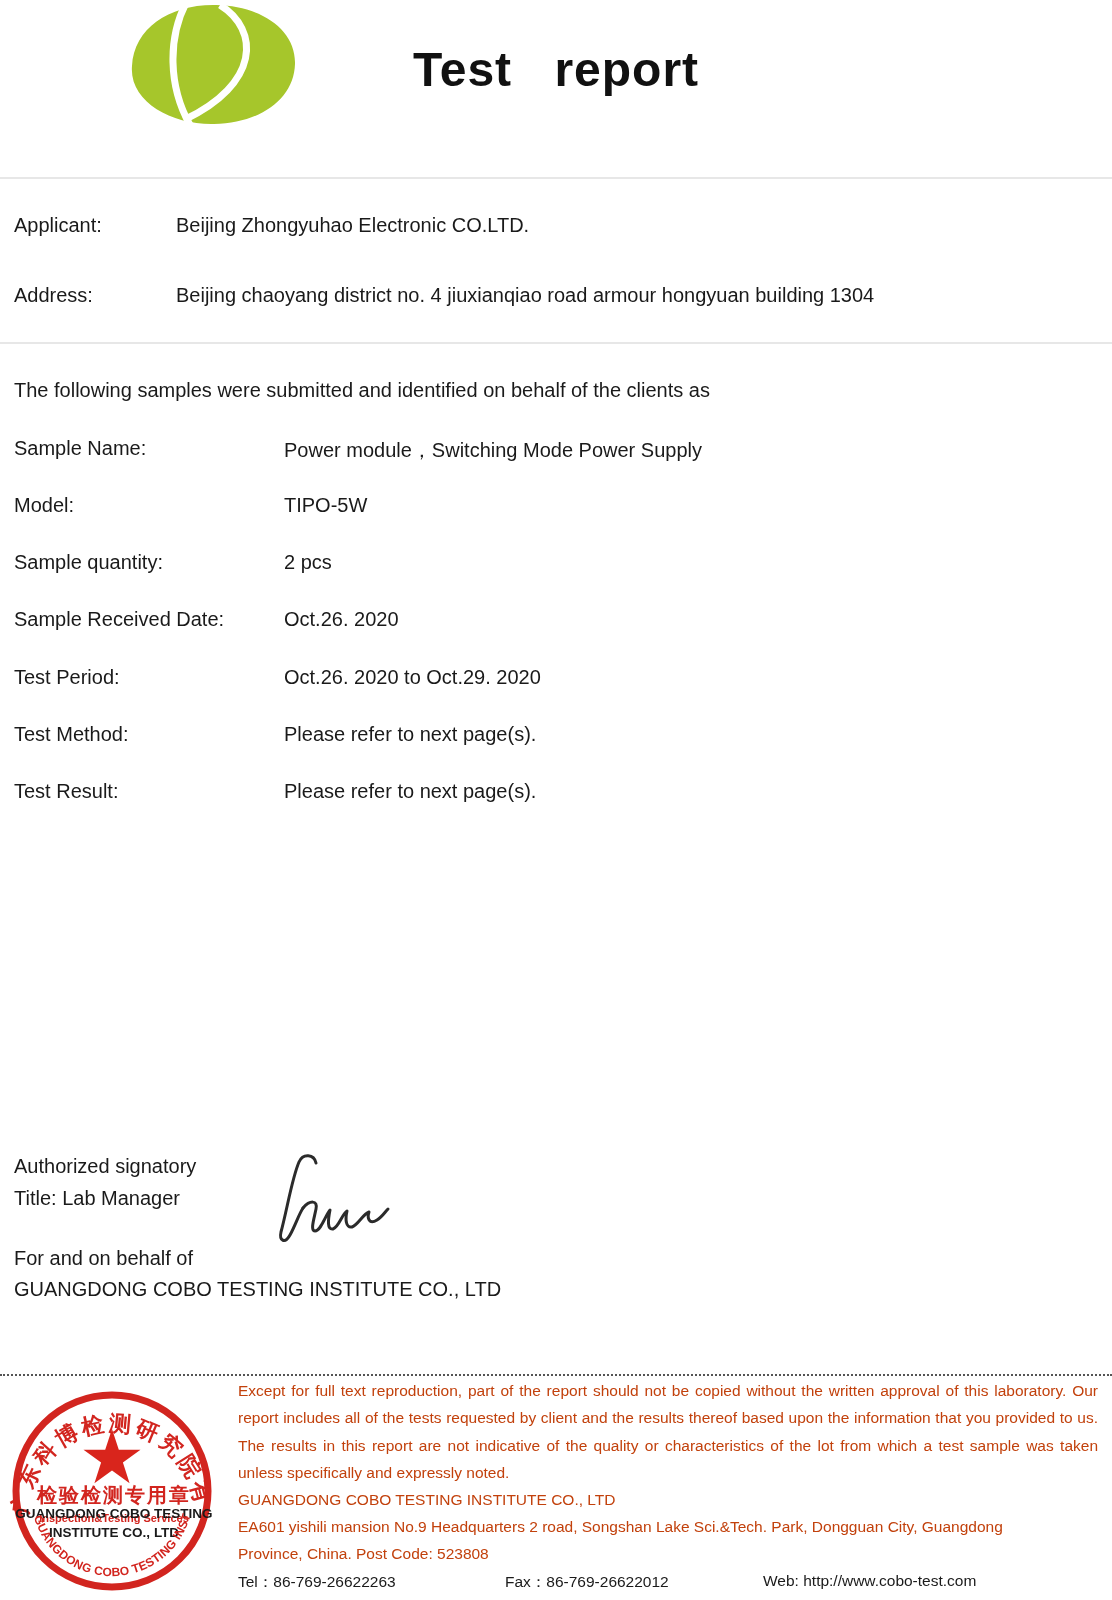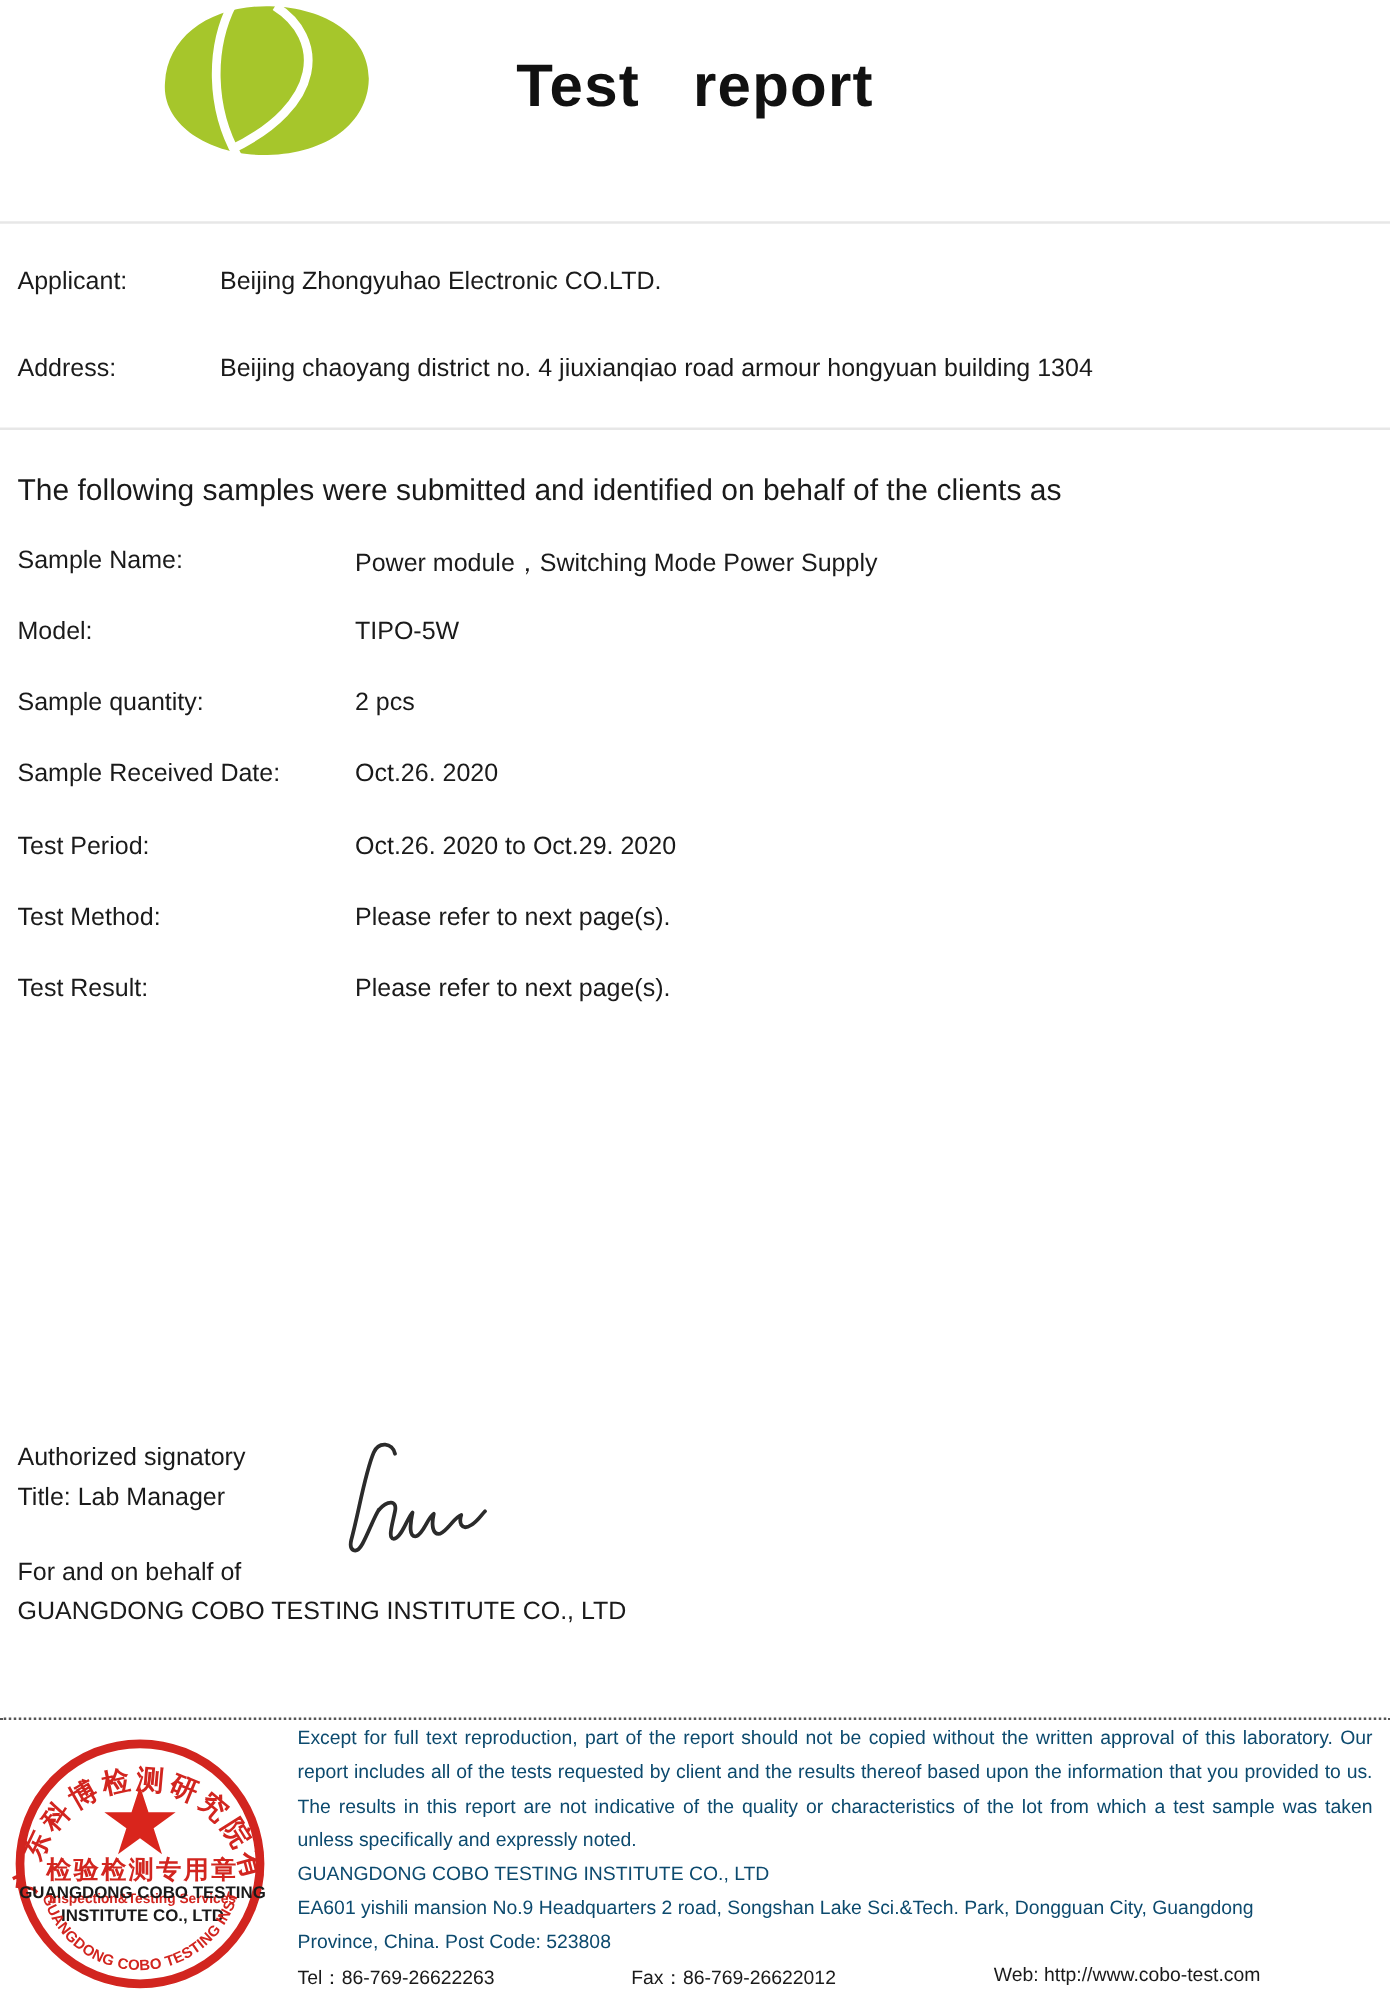--- a/index.html
+++ b/index.html
@@ -22,26 +22,26 @@
   }
   .hdr-row{position:absolute;top:139px;left:0;width:1112px;height:26px;font-size:20px;}
   .hdr-item{position:absolute;top:0;white-space:nowrap;}
   .lblgap{margin-right:8px;}
   sup.th{font-size:12px;line-height:0;}
   .hairline{position:absolute;left:0;width:1112px;border-top:2px solid #e7e7e7;}
   .row{position:absolute;left:0;width:1112px;font-size:20px;white-space:nowrap;}
   .row .lbl{position:absolute;left:14px;top:0;text-align:right;}
   .row .val1{position:absolute;left:176px;top:0;}
   .row .val2{position:absolute;left:284px;top:0;}
-  .intro{position:absolute;left:14px;top:379px;font-size:24px;}
+  .intro{position:absolute;left:14px;top:379px;font-size:20px;}
   .sig-line{position:absolute;left:14px;font-size:20px;}
   .dotline{position:absolute;left:0;top:1374px;width:1112px;border-top:2px dotted #555;}
   .fline{
     position:absolute;left:238px;width:860px;
-    font-size:15.5px;line-height:20px;color:#0c4a6e;
+    font-size:15.5px;line-height:20px;color:#c2410c;
     white-space:nowrap;
   }
   .just{white-space:normal;text-align:justify;text-align-last:justify;}
   .contact-row{position:absolute;left:238px;width:860px;font-size:15.5px;}
   .contact-row span{position:absolute;top:0;white-space:nowrap;}
   svg text{font-family:"Liberation Sans", sans-serif;}
 </style>
 </head>
 <body>
 
@@ -137,16 +137,16 @@
   <div class="fline just" style="top:1381px;">Except for full text reproduction, part of the report should not be copied without the written approval of this laboratory. Our</div>
   <div class="fline just" style="top:1408px;">report includes all of the tests requested by client and the results thereof based upon the information that you provided to us.</div>
   <div class="fline just" style="top:1436px;">The results in this report are not indicative of the quality or characteristics of the lot from which a test sample was taken</div>
   <div class="fline" style="top:1463px;">unless specifically and expressly noted.</div>
   <div class="fline" style="top:1490px;">GUANGDONG COBO TESTING INSTITUTE CO., LTD</div>
   <div class="fline" style="top:1517px;">EA601 yishili mansion No.9 Headquarters 2 road, Songshan Lake Sci.&amp;Tech. Park, Dongguan City, Guangdong</div>
   <div class="fline" style="top:1544px;">Province, China. Post Code: 523808</div>
   <div class="contact-row" style="top:1572px;">
     <span style="left:0;">Tel：86-769-26622263</span>
     <span style="left:267px;">Fax：86-769-26622012</span>
-    <span style="left:557px;">Web: http://www.cobo-test.com</span>
+    <span style="left:525px;">Web: http://www.cobo-test.com</span>
   </div>
 
 </div>
 
 </body></html>

